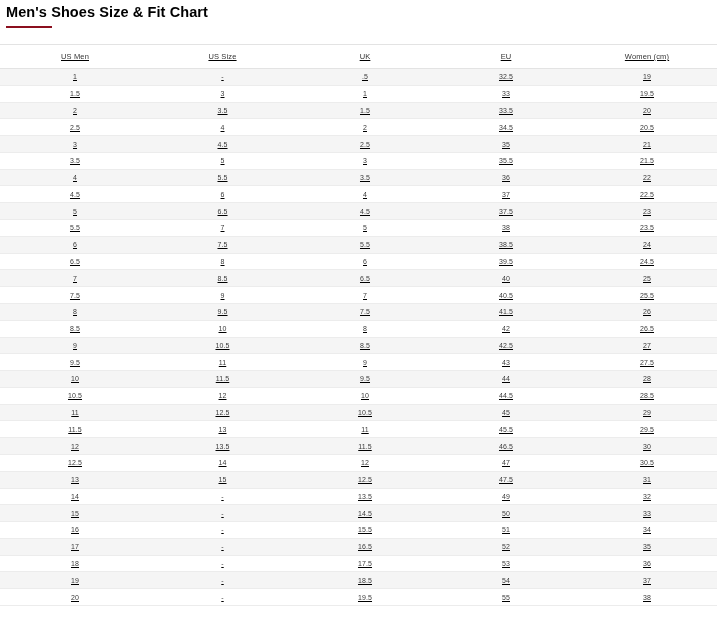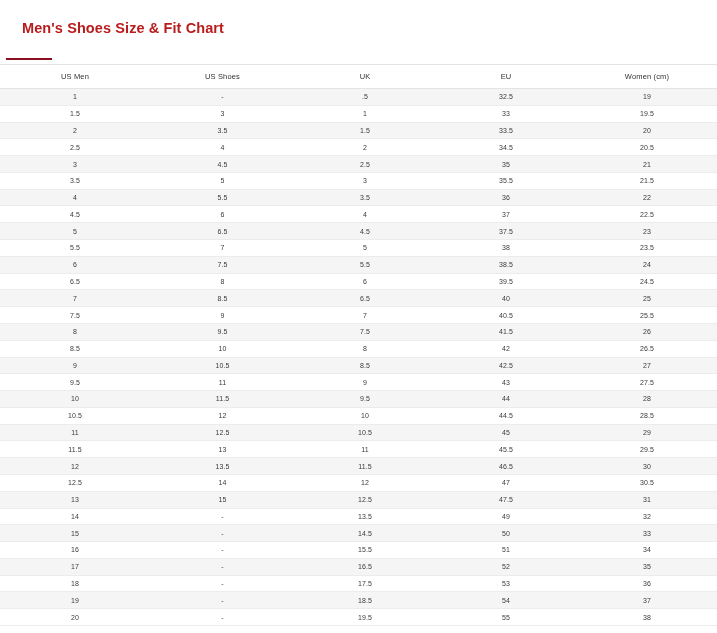--- a/index.html
+++ b/index.html
@@ -15,36 +15,37 @@
     background: #ffffff;
     position: relative;
     overflow: hidden;
   }
   .title-wrap {
     padding: 4px 0 0 4px;
   }
   .page-title {
     font-size: 14.5px;
     font-weight: bold;
-    color: #b91c1c;
+    color: #000000;
     letter-spacing: 0.1px;
-    margin: 16px;
+    margin: 0;
     padding: 0 0 6px 2px;
   }
   .title-rule {
     width: 46px;
     height: 2px;
     background: #8b0f1e;
     margin: 0 0 0 2px;
   }
   table.size-chart {
     width: 717px;
     border-collapse: collapse;
     table-layout: fixed;
-    margin-top: 4px;
+    margin-top: 16px;
+    text-decoration: underline;
   }
   table.size-chart th {
     font-size: 7.5px;
     font-weight: normal;
     color: #333333;
     text-align: center;
     padding: 7px 2px 7px 2px;
     border-top: 1px solid #e3e3e3;
     border-bottom: 1px solid #e3e3e3;
     background: #ffffff;
@@ -84,21 +85,21 @@
     <colgroup>
       <col class="c0">
         <col class="c1">
         <col class="c2">
         <col class="c3">
         <col class="c4">
     </colgroup>
     <thead>
       <tr id="head-row">
           <th>US Men</th>
-          <th>US Shoes</th>
+          <th>US Size</th>
           <th>UK</th>
           <th>EU</th>
           <th>Women (cm)</th>
         </tr>
     </thead>
     <tbody id="body-rows">
         <tr class="odd">
           <td>1</td>
           <td>-</td>
           <td>.5</td>

